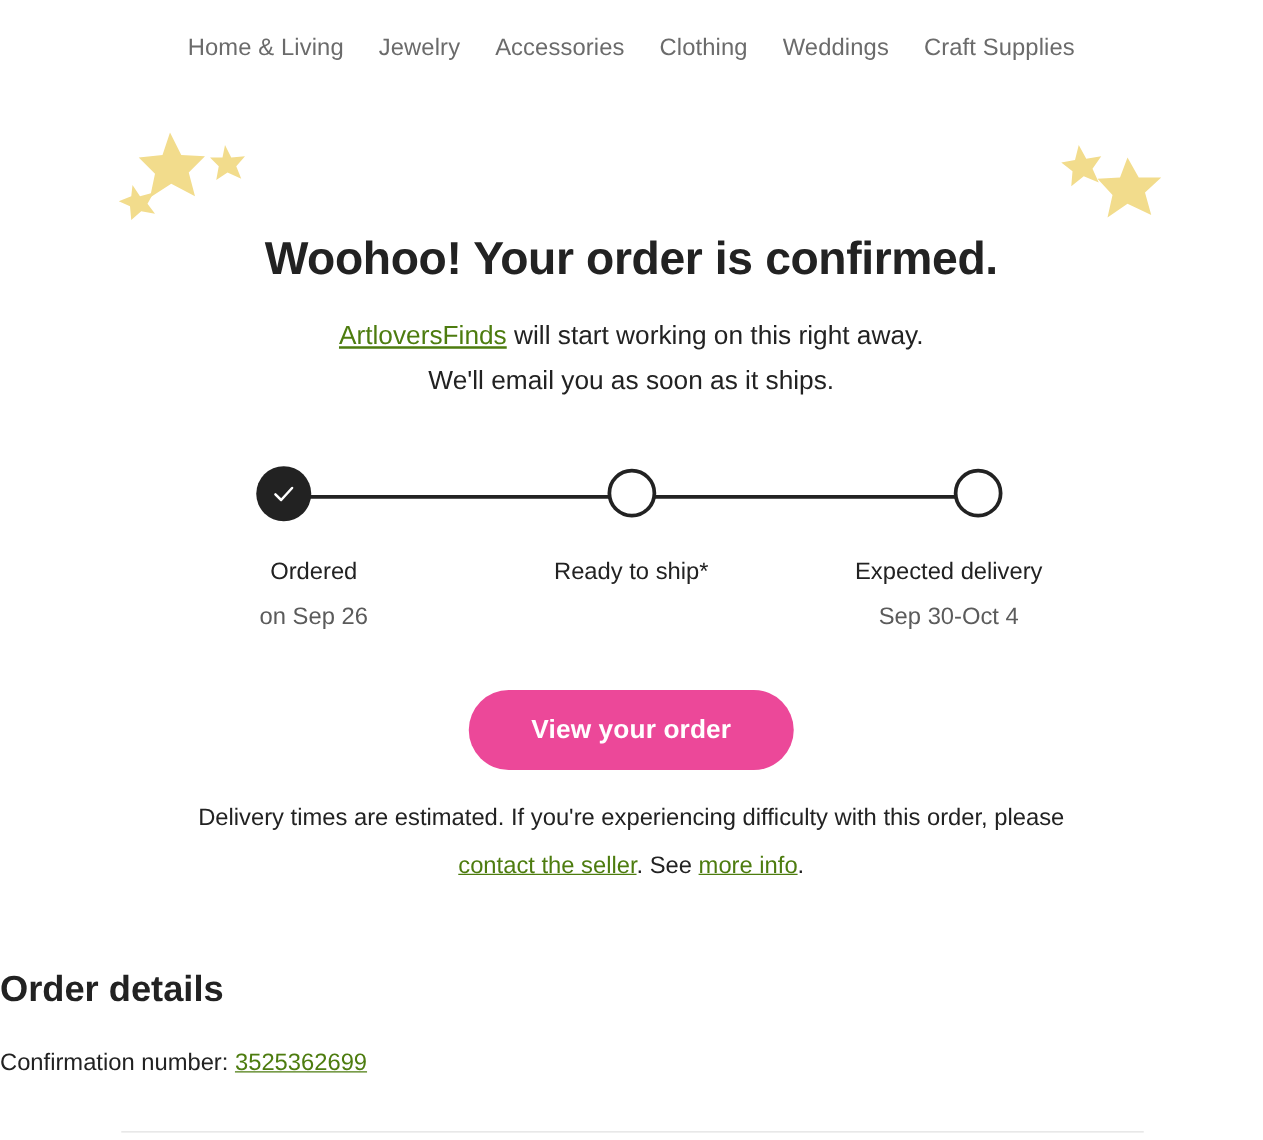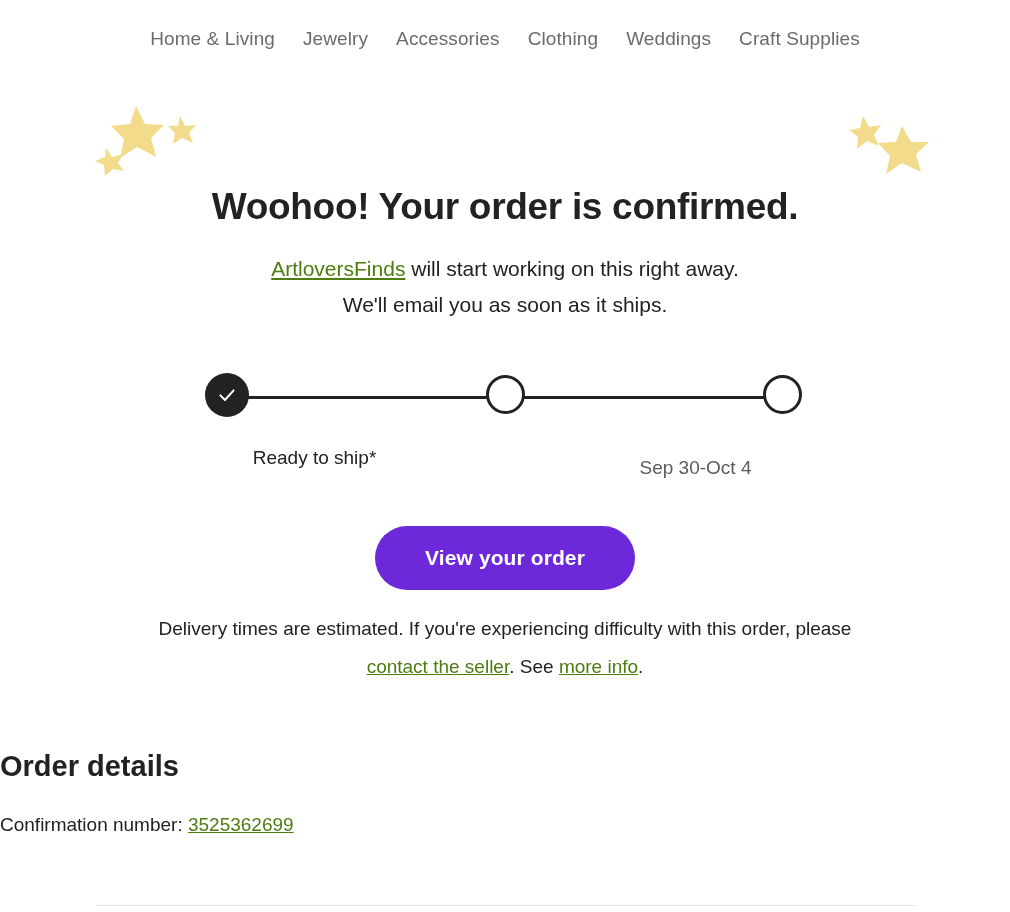--- a/index.html
+++ b/index.html
@@ -146,21 +146,21 @@
     padding-top: 10px;
   }
 
   
   .cta-wrap {
     text-align: center;
     padding-top: 45px;
   }
   .cta-button {
     display: inline-block;
-    background: #6d28d9;
+    background: #ec4899;
     color: #ffffff;
     font-size: 21px;
     font-weight: bold;
     border: none;
     border-radius: 40px;
     padding: 20px 50px;
     cursor: pointer;
     font-family: "Liberation Sans", sans-serif;
     letter-spacing: .1px;
   }
@@ -243,25 +243,30 @@
   <div class="node done node-1">
     <svg class="check" viewBox="0 0 24 24">
       <path d="M4 12.5 L9.5 18 L20 6.5" fill="none" stroke="#ffffff" stroke-width="2.4" stroke-linecap="round" stroke-linejoin="round"></path>
     </svg>
   </div>
   <div class="node todo node-2"></div>
   <div class="node todo node-3"></div>
 </div>
 
 <div class="labels">
+  <div class="label-col first">
+    <div class="step-label">Ordered</div>
+    <div class="step-caption">on Sep 26</div>
+  </div>
   <div class="label-col">
     <div class="step-label">Ready to ship*</div>
     <div class="step-caption"></div>
   </div>
   <div class="label-col">
+    <div class="step-label">Expected delivery</div>
     <div class="step-caption">Sep 30-Oct 4</div>
   </div>
 </div>
 
 <div class="cta-wrap">
   <button class="cta-button">View your order</button>
 </div>
 
 <p class="disclaimer">
   <span>Delivery times are estimated. If you're experiencing difficulty with this order, please</span><br>

